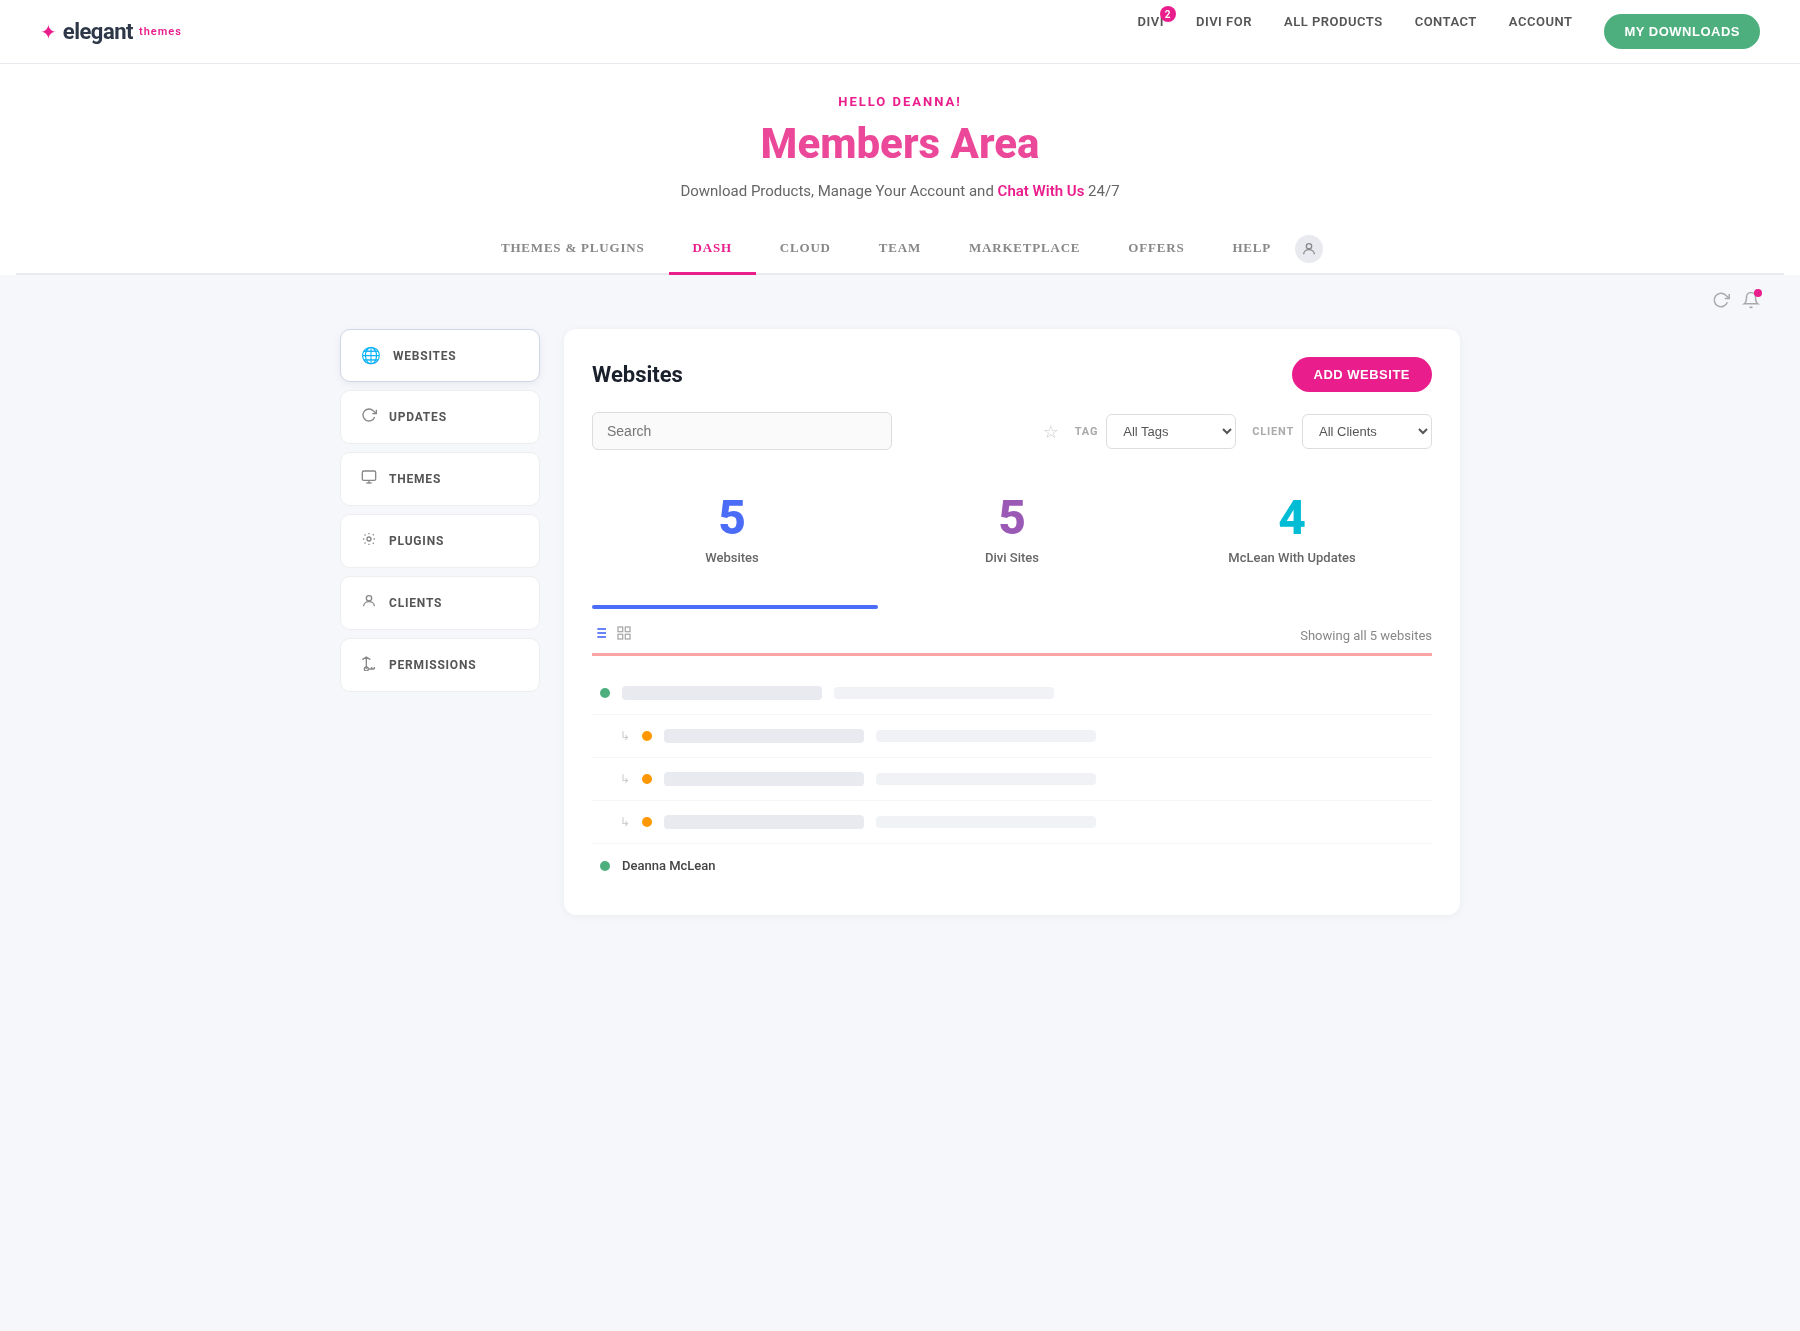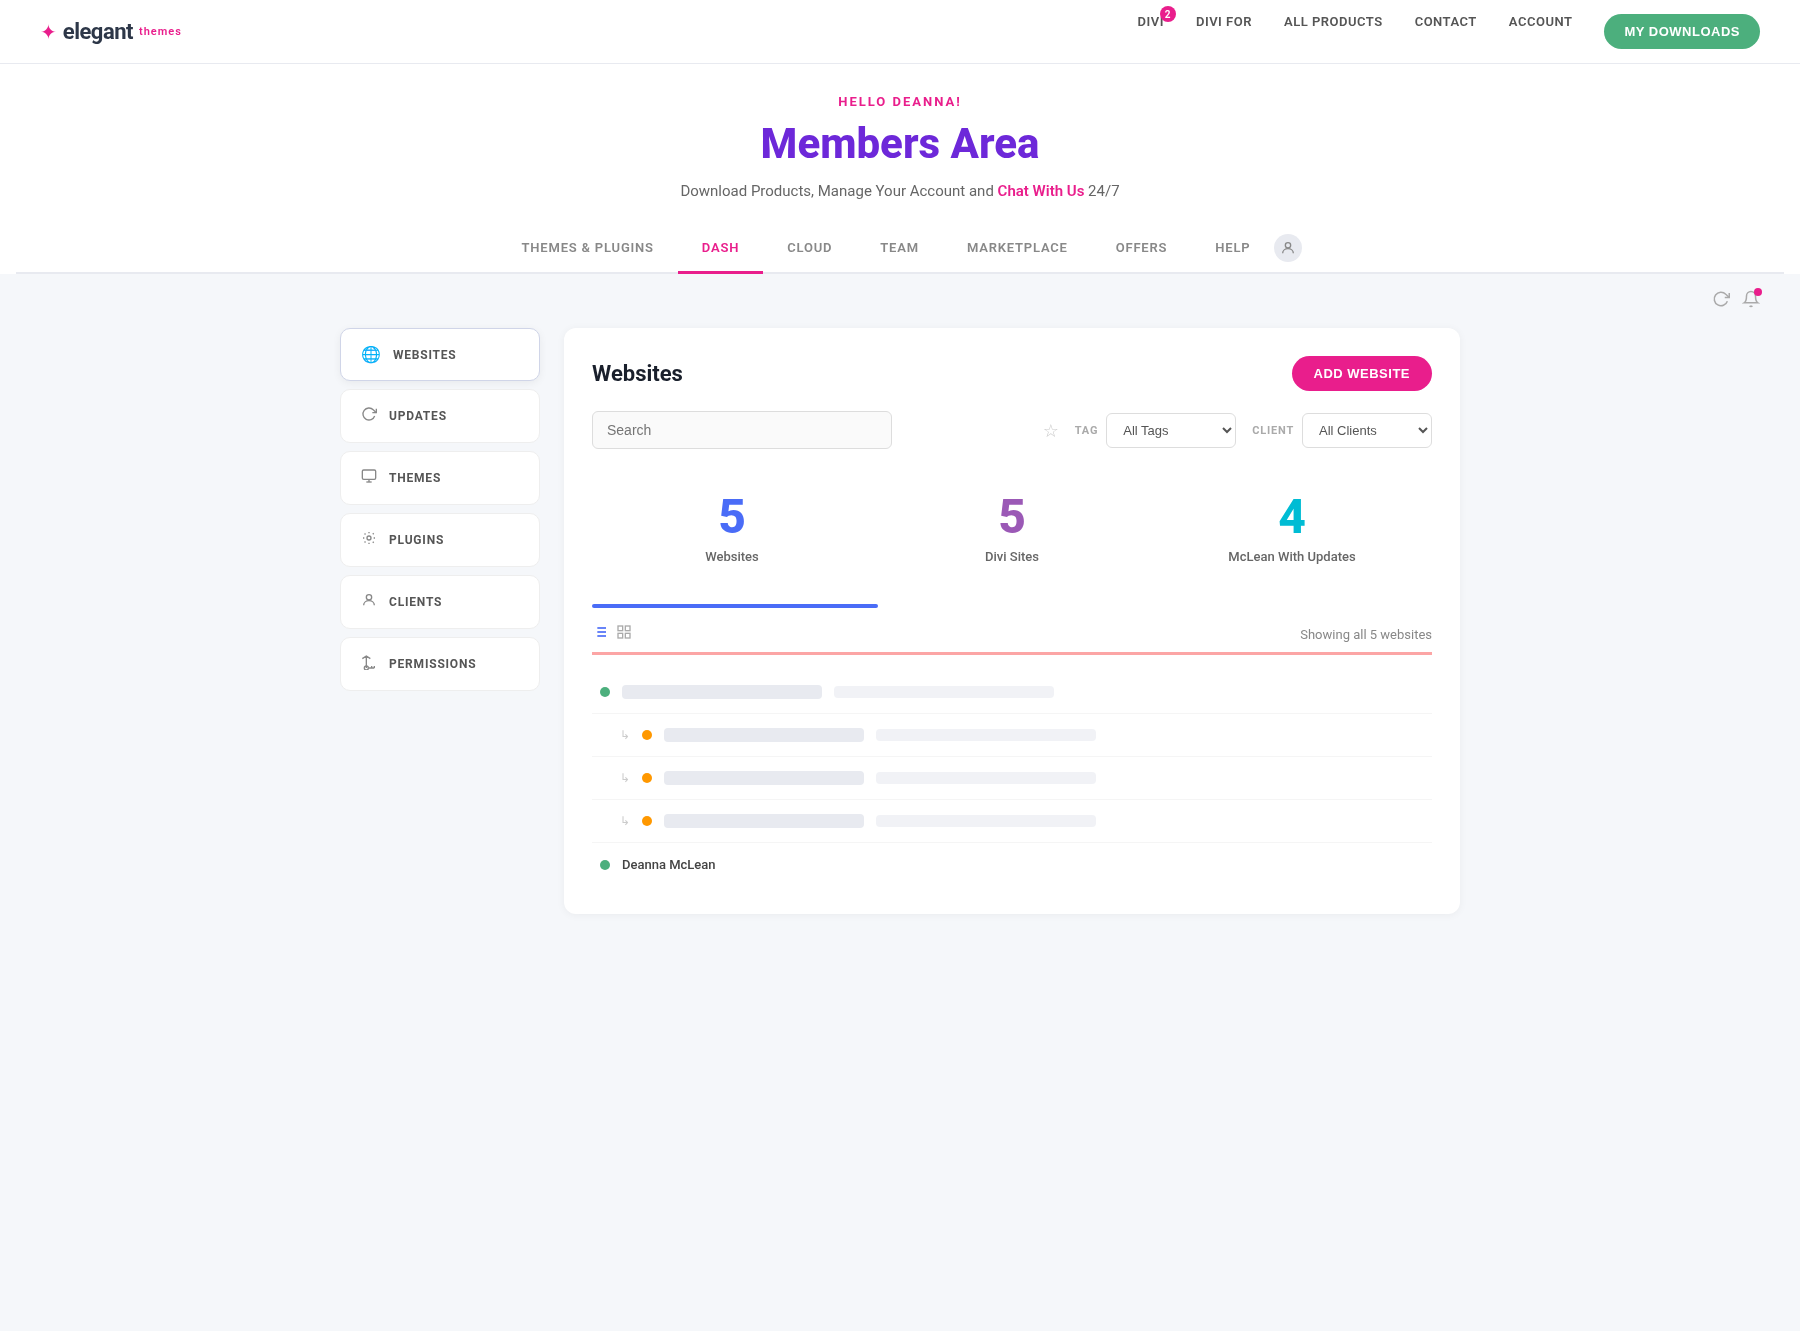--- a/index.html
+++ b/index.html
@@ -10,27 +10,27 @@
     .logo { display: flex; align-items: center; gap: 6px; }
     .logo-text { font-size: 22px; font-weight: 700; color: #2d3748; letter-spacing: -0.5px; }
     .nav { display: flex; align-items: flex-start; gap: 32px; }
     .nav-item { font-size: 13px; font-weight: 600; color: #555; text-transform: uppercase; letter-spacing: 0.5px; cursor: pointer; position: relative; }
     .nav-badge { position: absolute; top: -8px; right: -12px; background: #e91e8c; color: #fff; border-radius: 50%; width: 16px; height: 16px; font-size: 10px; display: flex; align-items: center; justify-content: center; }
     .nav-cta { background: #4caf7d; color: #fff; padding: 10px 20px; border-radius: 25px; font-size: 13px; font-weight: 700; text-transform: uppercase; letter-spacing: 0.5px; cursor: pointer; border: none; }
 
     
     .hero { background: #fff; text-align: center; padding: 30px 16px 0; }
     .hello-text { color: #e91e8c; font-size: 13px; font-weight: 700; letter-spacing: 2px; text-transform: uppercase; margin-bottom: 10px; }
-    .members-title { font-size: 42px; font-weight: 800; color: #6d28d9; margin-bottom: 14px; }
+    .members-title { font-size: 42px; font-weight: 800; color: #ec4899; margin-bottom: 14px; }
     .subtitle { font-size: 15px; color: #666; margin-bottom: 24px; }
     .subtitle .chat-link { color: #e91e8c; font-weight: 600; cursor: pointer; }
 
     
     .tabs-container { background: #fff; border-bottom: 2px solid #e8eaf0; }
-    .tabs { display: flex; align-items: center; justify-content: center; gap: 0; max-width: 900px; margin: 0 auto; }
+    .tabs { display: flex; align-items: center; justify-content: center; gap: 0; max-width: 900px; margin: 0 auto; font-family: Liberation Serif, serif; }
     .tab { padding: 16px 24px; font-size: 13px; font-weight: 600; color: #888; text-transform: uppercase; letter-spacing: 0.8px; cursor: pointer; position: relative; border-bottom: 3px solid transparent; margin-bottom: -2px; }
     .tab.active { color: #e91e8c; border-bottom-color: #e91e8c; }
     .tab-account-icon { width: 28px; height: 28px; background: #e8eaf0; border-radius: 50%; display: flex; align-items: center; justify-content: center; color: #888; font-size: 16px; cursor: pointer; }
 
     
     .toolbar { display: flex; justify-content: flex-end; align-items: center; gap: 12px; padding: 16px 40px; }
     .toolbar-icon { color: #aaa; font-size: 18px; cursor: pointer; }
     .notif-icon { position: relative; }
     .notif-dot { position: absolute; top: -2px; right: -2px; width: 8px; height: 8px; background: #e91e8c; border-radius: 50%; }
 

